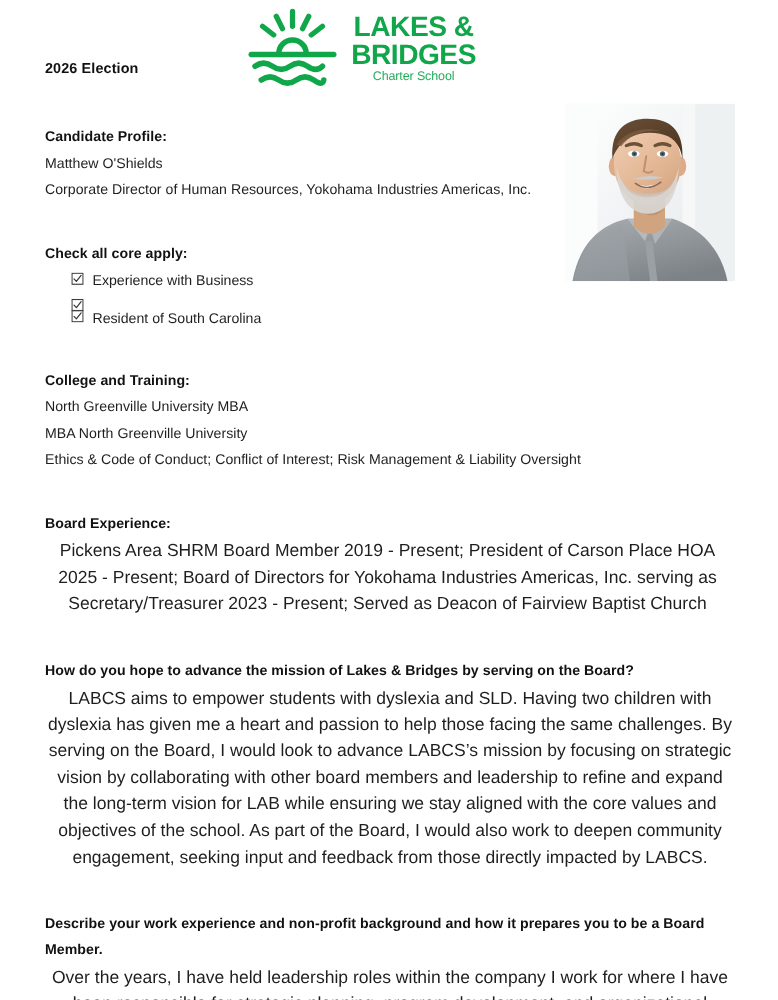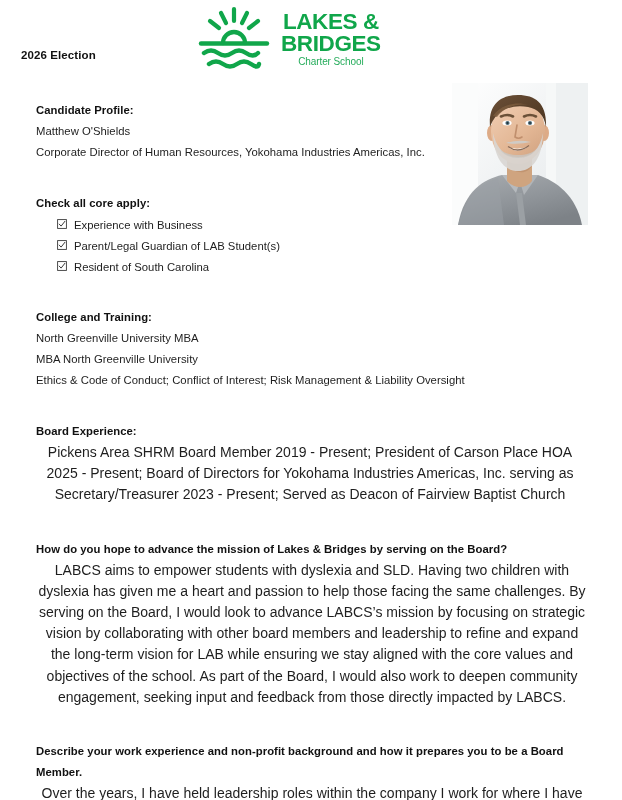--- a/index.html
+++ b/index.html
@@ -25,21 +25,21 @@
   }
 
   
   .header {
     position: relative;
     height: 80px;
   }
 
   .election-title {
     position: absolute;
-    left: 21px;
+    left: 36px;
     top: 49px;
     font-size: 11.5px;
     font-weight: bold;
     letter-spacing: 0.1px;
     color: #111111;
   }
 
   .logo {
     position: absolute;
     left: 196px;
@@ -277,21 +277,20 @@
           <span class="check-label">Experience with Business</span>
         </div>
 
         <div class="check-row">
           <span class="check-box">
             <svg viewBox="0 0 10 10" width="10" height="10" aria-hidden="true">
               <rect x="0.6" y="0.6" width="8.8" height="8.8" fill="#ffffff" stroke="#3a3a3a" stroke-width="0.9"></rect>
               <path d="M2.2 5.1 L4.1 7.1 L7.9 2.3" stroke="#3a3a3a" stroke-width="1" fill="none" stroke-linecap="round" stroke-linejoin="round"></path>
             </svg>
           </span>
-          <span class="check-label">Parent/Legal Guardian of LAB Student(s)</span>
         </div>
 
         <div class="check-row">
           <span class="check-box">
             <svg viewBox="0 0 10 10" width="10" height="10" aria-hidden="true">
               <rect x="0.6" y="0.6" width="8.8" height="8.8" fill="#ffffff" stroke="#3a3a3a" stroke-width="0.9"></rect>
               <path d="M2.2 5.1 L4.1 7.1 L7.9 2.3" stroke="#3a3a3a" stroke-width="1" fill="none" stroke-linecap="round" stroke-linejoin="round"></path>
             </svg>
           </span>
           <span class="check-label">Resident of South Carolina</span>

